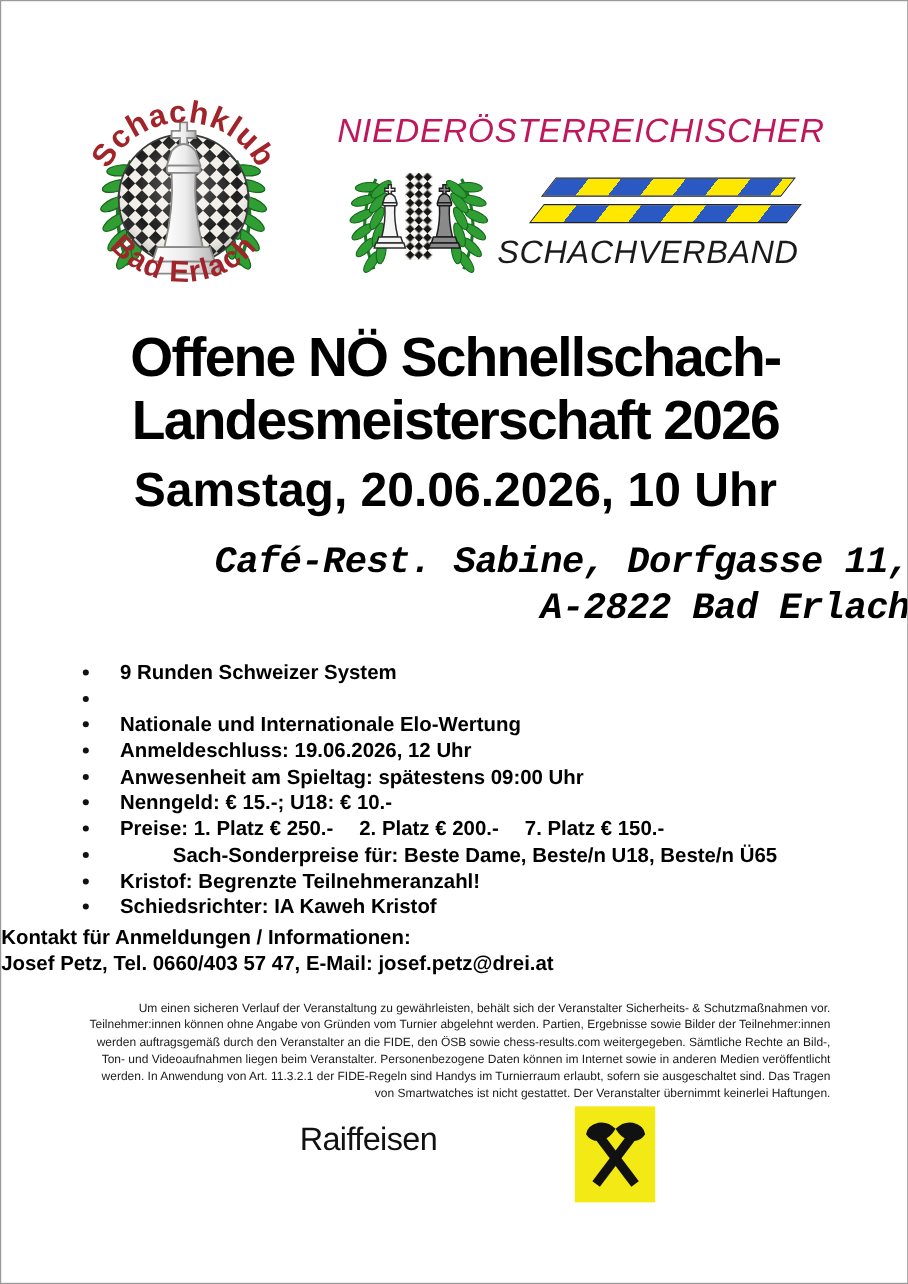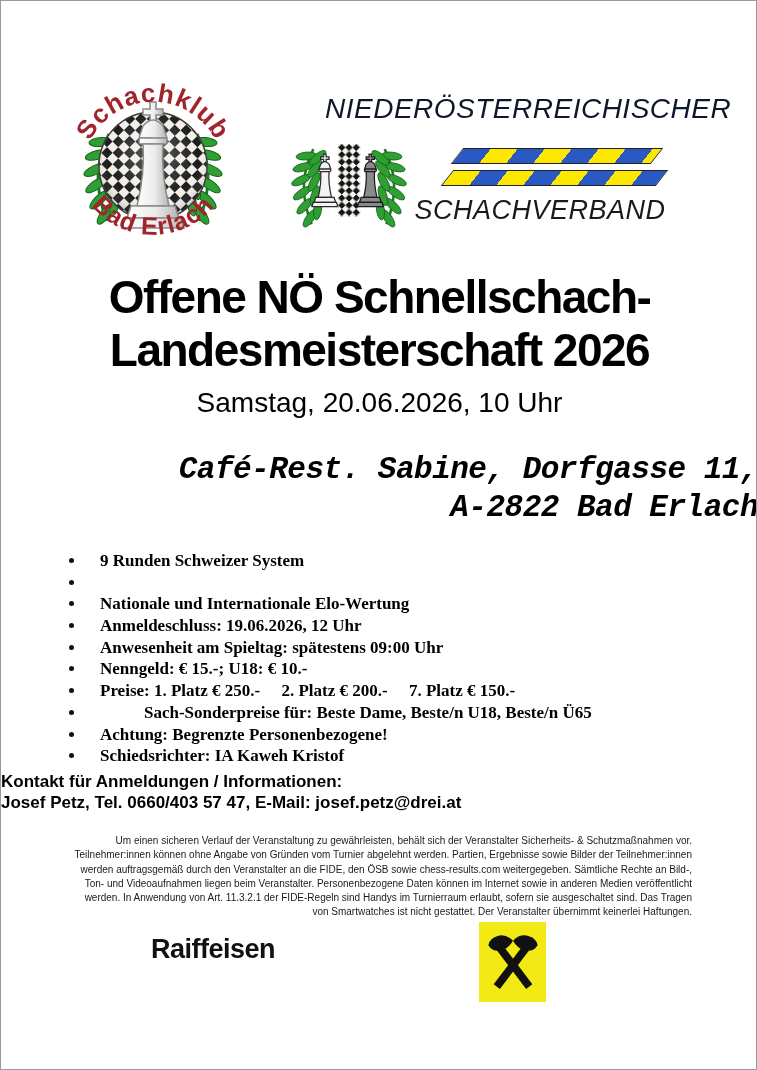--- a/index.html
+++ b/index.html
@@ -10,21 +10,21 @@
   }
   
   .club-logo{position:absolute;left:72px;top:66px;width:160px;height:174px;}
   .club-arc{font-family:"Liberation Sans",sans-serif;font-weight:bold;fill:var(--club-red,#a2242b);}
   .arc-top{font-size:26px;letter-spacing:1px;}
   .arc-bot{font-size:25px;letter-spacing:1px;}
 
   .fed-logo{position:absolute;left:280px;top:92px;width:392px;height:142px;}
   .fed-name-top{
     position:absolute;left:0;top:0;width:392px;text-align:center;
-    font-style:italic;font-size:28px;letter-spacing:0.5px;white-space:nowrap;color:#0f172a;margin-left:44px;
+    font-style:italic;font-size:28px;letter-spacing:0.5px;white-space:nowrap;color:#be185d;
   }
   .fed-emblem{position:absolute;left:3px;top:42px;width:130px;height:98px;}
   .bar{
     position:absolute;height:16px;border:1.5px solid #222;box-sizing:border-box;
     transform:skewX(-38deg);
   }
   .bar1{left:176px;top:55px;width:200px;
     background:repeating-linear-gradient(90deg,var(--bar-blue,#2b59c3) 0 27px,var(--bar-yellow,#ffe800) 27px 54px);}
   .bar2{left:166px;top:77px;width:215px;
     background:repeating-linear-gradient(90deg,var(--bar-yellow,#ffe800) 0 27px,var(--bar-blue,#2b59c3) 27px 54px);}
@@ -33,30 +33,30 @@
     font-style:italic;font-size:27px;letter-spacing:0.5px;white-space:nowrap;color:#1a1a1a;
   }
 
   
   .title-block{
     position:absolute;left:0;top:270px;width:757px;text-align:center;
     font-weight:bold;font-size:46px;line-height:53px;letter-spacing:-1.5px;
   }
   .date-line{
     position:absolute;left:0;top:386px;width:757px;text-align:center;
-    font-weight:normal;font-size:28px;
+    font-weight:bold;font-size:40px;
   }
   .venue-block{
     position:absolute;left:0;top:450px;width:757px;text-align:right;
     font-weight:bold;font-style:italic;font-size:31px;line-height:38px;letter-spacing:-0.5px;font-family:Liberation Mono, monospace;
   }
 
   
   .details-list{position:absolute;left:62px;top:549px;width:660px;}
-  .detail-row{display:flex;align-items:flex-start;height:21.7px;font-family:Liberation Serif, serif;}
+  .detail-row{display:flex;align-items:flex-start;height:21.7px;}
   .bullet{
     flex:0 0 auto;width:5px;height:5px;border-radius:50%;
     background:#111;margin:8px 26px 0 6px;
   }
   .detail-text{font-weight:bold;font-size:17px;line-height:21.5px;white-space:pre;}
   .detail-row.indent .detail-text{padding-left:44px;}
 
   
   .contact-block{
     position:absolute;left:0;top:771px;width:757px;
@@ -64,22 +64,22 @@
   }
 
   
   .legal-text{
     position:absolute;left:67px;top:833px;width:624px;
     font-size:10px;line-height:14.3px;color:#1a1a1a;text-align:right;
   }
 
   
   .sponsor-text{
-    position:absolute;left:150px;top:933px;width:312px;text-align:left;
-    font-weight:bold;font-size:27px;line-height:30px;letter-spacing:-0.5px;color:#111;
+    position:absolute;left:150px;top:933px;width:312px;text-align:center;
+    font-weight:normal;font-size:27px;line-height:30px;letter-spacing:-0.5px;color:#111;
   }
   .sponsor-logo{
     position:absolute;left:478px;top:921px;width:67px;height:80px;
     background:var(--raiff-yellow,#f3ea15);
     display:flex;align-items:center;justify-content:center;
   }
   .sponsor-logo svg{width:56px;height:60px;}
 </style>
 </head>
 <body>
@@ -218,21 +218,21 @@
       <span class="detail-text">Preise: 1. Platz € 250.-  2. Platz € 200.-  7. Platz € 150.-</span>
     </div>
 
     <div class="detail-row indent">
       <span class="bullet"></span>
       <span class="detail-text">Sach-Sonderpreise für: Beste Dame, Beste/n U18, Beste/n Ü65</span>
     </div>
 
     <div class="detail-row">
       <span class="bullet"></span>
-      <span class="detail-text">Achtung: Begrenzte Personenbezogene!</span>
+      <span class="detail-text">Kristof: Begrenzte Teilnehmeranzahl!</span>
     </div>
 
     <div class="detail-row">
       <span class="bullet"></span>
       <span class="detail-text">Schiedsrichter: IA Kaweh Kristof</span>
     </div>
   </div>
 
   <div class="contact-block">
     <div>Kontakt für Anmeldungen / Informationen:</div>

